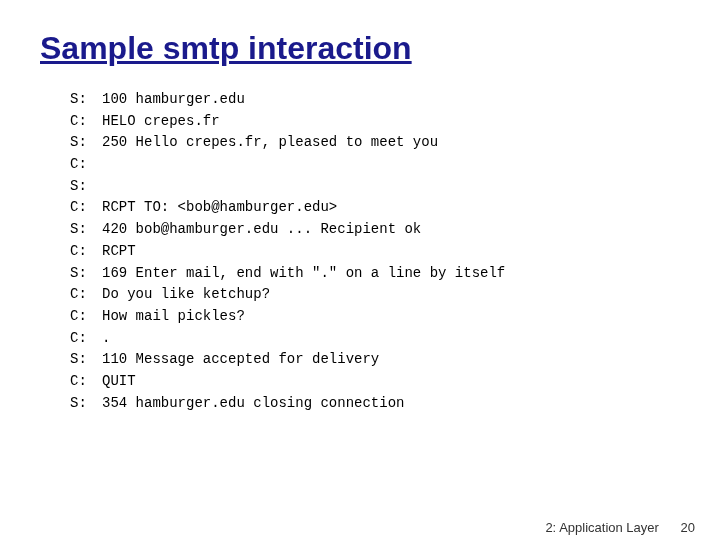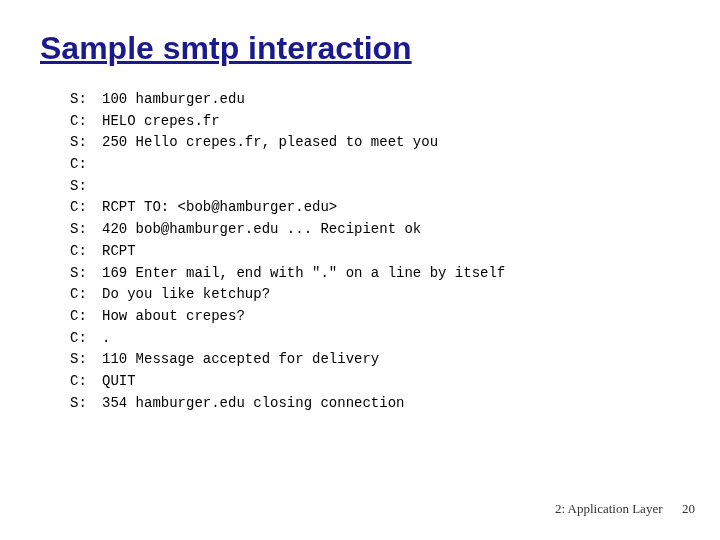--- a/index.html
+++ b/index.html
@@ -41,25 +41,25 @@
       margin-left: 30px;
     }
 
     .smtp-line {
       display: flex;
       gap: 0;
     }
 
     .footer {
       position: absolute;
-      bottom: 23px;
+      bottom: 5px;
       right: 25px;
       font-size: 13px;
       color: #333333;
-      font-family: Liberation Serif, serif;
+      font-family: Liberation Sans, sans-serif;
     }
   </style>
 </head>
 <body>
 
 <div class="slide-container">
   <div class="title">Sample smtp interaction</div>
 
   <div class="smtp-content">
   <div class="smtp-line">
@@ -95,21 +95,21 @@
       <div class="smtp-line">
         <span style="min-width: 28px; display: inline-block;">S:</span>
         <span style="padding-left: 4px;">169 Enter mail, end with "." on a line by itself</span>
       </div>
       <div class="smtp-line">
         <span style="min-width: 28px; display: inline-block;">C:</span>
         <span style="padding-left: 4px;">Do you like ketchup?</span>
       </div>
       <div class="smtp-line">
         <span style="min-width: 28px; display: inline-block;">C:</span>
-        <span style="padding-left: 4px;">   How about crepes?</span>
+        <span style="padding-left: 4px;">   How mail pickles?</span>
       </div>
       <div class="smtp-line">
         <span style="min-width: 28px; display: inline-block;">C:</span>
         <span style="padding-left: 4px;">.</span>
       </div>
       <div class="smtp-line">
         <span style="min-width: 28px; display: inline-block;">S:</span>
         <span style="padding-left: 4px;">110 Message accepted for delivery</span>
       </div>
       <div class="smtp-line">

